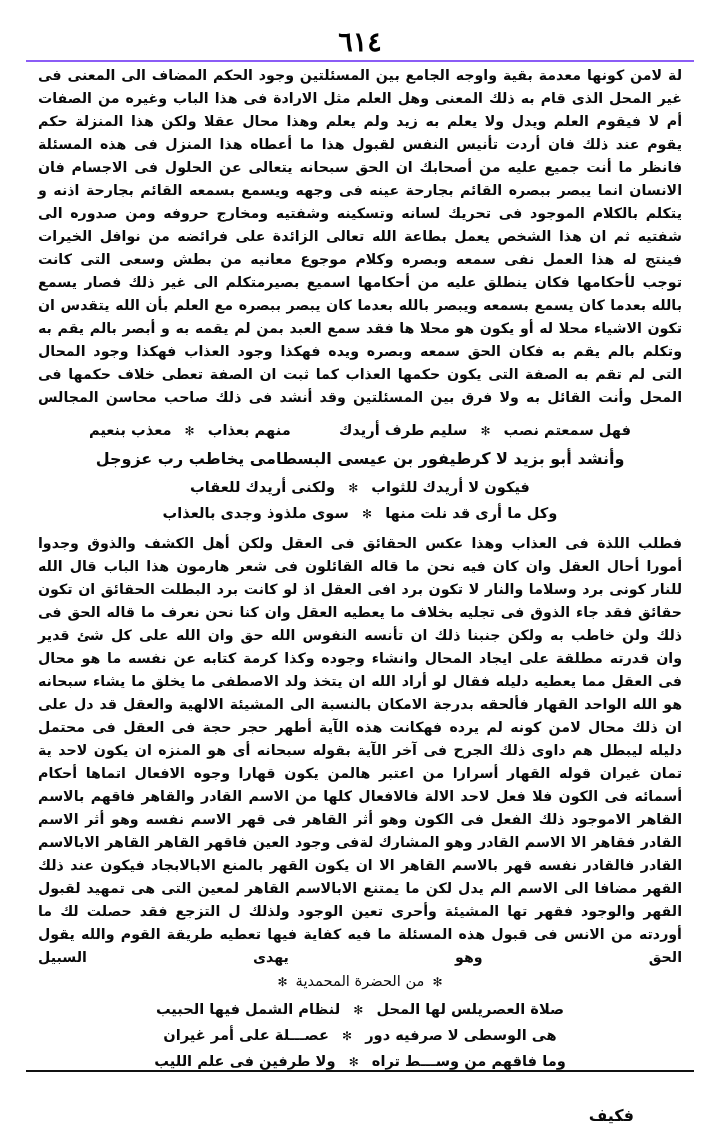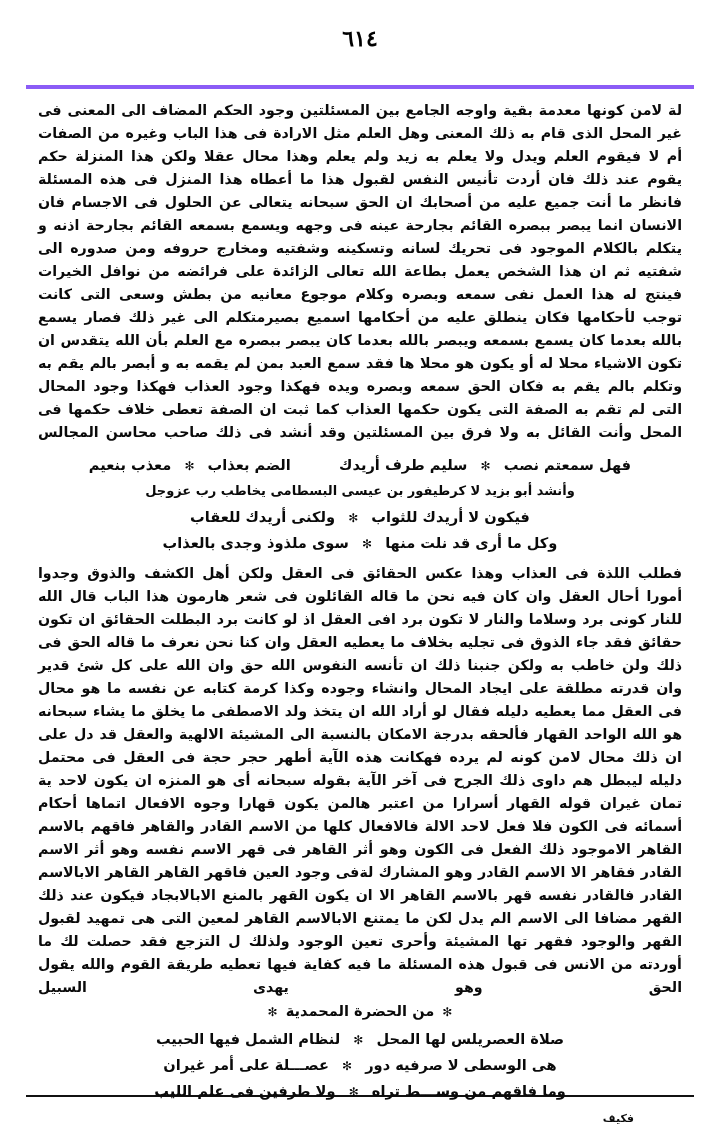--- a/index.html
+++ b/index.html
@@ -22,37 +22,37 @@
     box-sizing: border-box;
     padding: 0;
   }
   
   .page-number {
     position: absolute;
     top: 26px;
     left: 0;
     right: 0;
     text-align: center;
-    font-size: 22px;
+    font-size: 27px;
     font-weight: bold;
     letter-spacing: 1px;
     font-family: Liberation Sans, sans-serif;
     color: #000;
   }
   
   .text-frame {
     position: absolute;
-    top: 85px;
+    top: 60px;
     left: 26px;
     width: 668px;
     height: 1012px;
-    border-top: 4px solid #8b5cf6;
+    border-top: 2px solid #8b5cf6;
     border-bottom: 2px solid #111;
     box-sizing: border-box;
-    padding: 10px 12px 8px 12px;
+    padding: 2px 12px 8px 12px;
   }
   .body-block {
     font-size: 14.2px;
     line-height: 1.62;
     text-align: justify;
     text-align-last: justify;
     font-family: "DejaVu Sans", sans-serif;
     font-weight: 600;
     letter-spacing: -0.1px;
     word-spacing: 0.5px;
@@ -75,51 +75,51 @@
   }
   .hemistich-sep {
     display: inline-block;
     margin: 0 10px;
     font-size: 13px;
     vertical-align: 1px;
   }
   .centered-line {
     text-align: center;
     text-align-last: center;
-    font-size: 13px;
+    font-size: 16px;
     line-height: 1.7;
     font-weight: 600;
     margin: 1px 0;
   }
   .chapter-heading {
     text-align: center;
     text-align-last: center;
     font-size: 15px;
     font-weight: 700;
     line-height: 1.7;
     margin: 4px 0 0 0;
   }
   .sub-heading {
     text-align: center;
     text-align-last: center;
     font-size: 14.6px;
-    font-weight: 700;
+    font-weight: 400;
     line-height: 1.7;
     margin: 0 0 2px 0;
   }
   .star {
     display: inline-block;
     margin: 0 8px;
     font-size: 12px;
   }
   .catchword {
     position: absolute;
     bottom: 18px;
     right: 86px;
-    font-size: 11px;
+    font-size: 16px;
     font-weight: 700;
     font-family: "DejaVu Sans", sans-serif;
   }
   .bottom-rule {
     position: absolute;
     bottom: 46px;
     left: 26px;
     width: 668px;
     height: 0;
     border-top: 0px solid #111;
@@ -141,21 +141,21 @@
     </div>
 
     <div class="verse-spacer"></div>
 
     <div class="verse-block">
       <span class="verse-line">
         <span>فهل سمعتم نصب</span>
         <span class="star">✻</span>
         <span>سليم طرف أريدك</span>
         <span class="hemistich-sep">&nbsp;&nbsp;&nbsp;&nbsp;</span>
-        <span>الضم بعذاب</span>
+        <span>منهم بعذاب</span>
         <span class="star">✻</span>
         <span>معذب بنعيم</span>
       </span>
     </div>
 
     <div class="centered-line">وأنشد أبو بزيد لا كرطيفور بن عيسى البسطامى يخاطب رب عزوجل</div>
 
     <div class="verse-block">
       <span class="verse-line">
         <span>فيكون لا أريدك للثواب</span>

